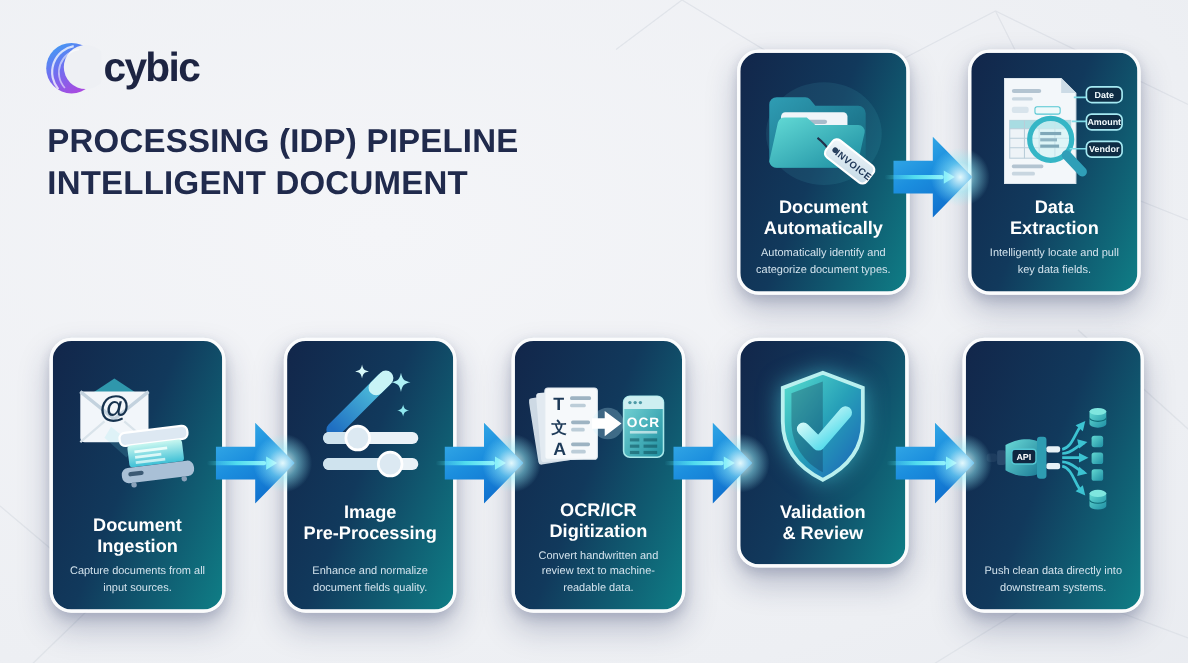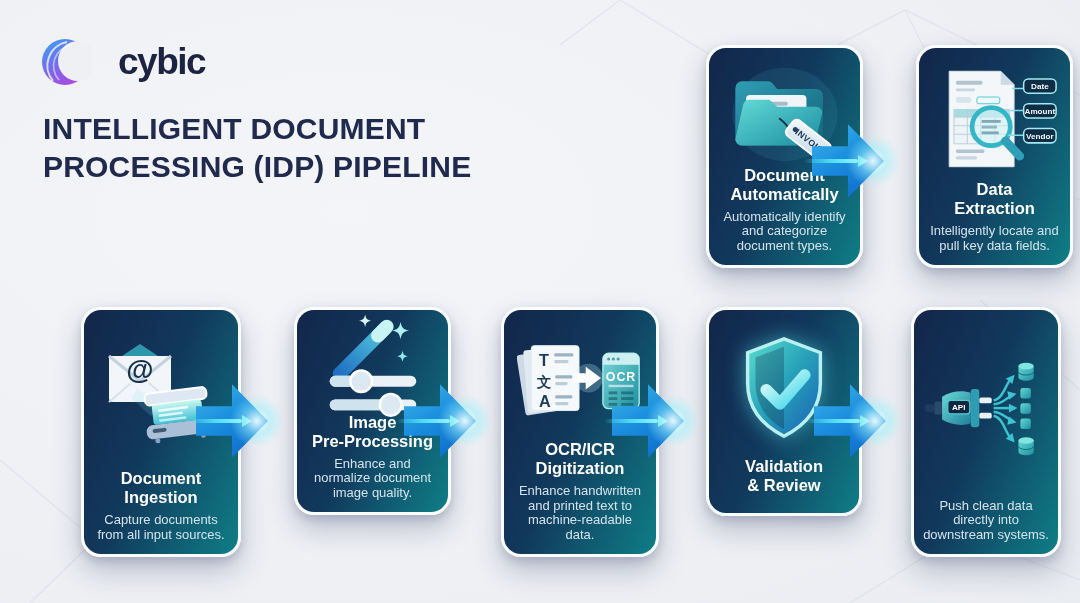--- a/index.html
+++ b/index.html
@@ -1,35 +1,35 @@
 <!DOCTYPE html>
 <html><head>
 <meta charset="utf-8">
 <style>
   html,body{margin:0;padding:0;}
   body{width:1080px;height:603px;overflow:hidden;font-family:"Liberation Sans",sans-serif;}
   .stage{position:relative;width:1080px;height:603px;
     background:radial-gradient(130% 130% at 32% 35%, #f4f5f8 0%, #edeff3 55%, #e4e7ed 100%);}
   .bg-pattern{position:absolute;inset:0;pointer-events:none;}
 
-  .brand{position:absolute;left:40px;top:36px;display:flex;align-items:center;gap:26px;}
+  .brand{position:absolute;left:40px;top:36px;display:flex;align-items:center;gap:2px;}
   .brand-name{font-size:37px;font-weight:bold;color:#1d2442;letter-spacing:-1.5px;}
 
   .headline{position:absolute;left:43px;top:110px;margin:0;font-size:30px;line-height:38px;
     font-weight:bold;color:#202a4c;letter-spacing:.2px;}
   .headline span{display:block;}
 
   .card{position:absolute;border-radius:20px;border:3px solid #fbfcfd;box-sizing:border-box;
     background:linear-gradient(112deg,#12264a 0%,#11395c 46%,#0f7e86 100%);
     box-shadow:0 14px 28px rgba(30,45,90,.25),0 4px 10px rgba(30,45,90,.16);
-    display:flex;flex-direction:column;align-items:center;padding:12px 8px 12px;margin-left:36px;}
+    display:flex;flex-direction:column;align-items:center;padding:12px 8px 12px;}
   .icon-area{flex:1;display:flex;align-items:center;justify-content:center;width:100%;min-height:0;}
   .card-title{margin:2px 0 6px;font-size:16.5px;line-height:19px;font-weight:bold;color:#fff;text-align:center;}
   .card-title span{display:block;}
-  .card-desc{margin:0;font-size:13px;line-height:14.5px;color:#d3e3ed;text-align:center;}
+  .card-desc{margin:0;font-size:10px;line-height:14.5px;color:#d3e3ed;text-align:center;}
 
   .flow-arrow{position:absolute;width:72px;height:78px;z-index:5;}
   .arrow-chunk{position:absolute;inset:0;
     background:linear-gradient(150deg,#41b7ea 0%,#1b8ede 45%,#0b62c6 100%);
     clip-path:polygon(0% 31%,50% 31%,50% 3%,100% 50%,50% 97%,50% 69%,0% 69%);}
   .arrow-line{position:absolute;left:-8px;top:50%;margin-top:-2px;width:54px;height:4px;border-radius:2px;
     background:linear-gradient(90deg,rgba(86,228,240,0) 0%,rgba(86,228,240,.9) 50%,#8df4fb 100%);}
   .arrow-tip{position:absolute;left:46px;top:50%;transform:translateY(-50%);width:0;height:0;
     border-left:10px solid #7deef7;border-top:6px solid transparent;border-bottom:6px solid transparent;}
   .arrow-glow{position:absolute;right:-16px;top:50%;transform:translateY(-50%);width:54px;height:54px;
@@ -62,22 +62,22 @@
       </defs>
       <circle cx="25" cy="26" r="23" fill="url(#gLogo)"></circle>
       <circle cx="38" cy="25" r="20" fill="#eef0f4"></circle>
       <path d="M27 6 A24 24 0 0 0 13 45" stroke="#ffffff" stroke-width="2" fill="none" opacity=".75"></path>
       <path d="M32 9 A21 21 0 0 0 19 44" stroke="#ffffff" stroke-width="1.6" fill="none" opacity=".55"></path>
     </svg>
     <span class="brand-name">cybic</span>
   </header>
 
   <h1 class="headline">
+    <span>PROCESSING (IDP) PIPELINE</span>
     <span>INTELLIGENT DOCUMENT</span>
-    <span>PROCESSING (IDP) PIPELINE</span>
   </h1>
 
   <section class="card" style="left:670px;top:45px;width:157px;height:223px;">
     <div class="icon-area">
       <svg width="118" height="112" viewBox="0 0 120 115">
         <defs>
           <linearGradient id="gcf1" x1="0" y1="0" x2="1" y2="1">
               <stop offset="0" stop-color="#2f9db4"></stop>
               <stop offset="1" stop-color="#136279"></stop>
             </linearGradient>
@@ -180,21 +180,21 @@
         </g>
       </svg>
     </div>
     <h2 class="card-title">
       <span>Document</span>
       <span>Ingestion</span>
     </h2>
     <p class="card-desc">Capture documents from all input sources.</p>
   </section>
 
-  <section class="card" style="left:258px;top:307px;width:157px;height:208px;">
+  <section class="card" style="left:258px;top:307px;width:157px;height:250px;gap:12px;">
     <div class="icon-area">
       <svg width="118" height="116" viewBox="0 0 120 112">
         <defs>
           <linearGradient id="gpp1" x1="0" y1="1" x2="1" y2="0">
               <stop offset="0" stop-color="#1f6fc2"></stop>
               <stop offset="1" stop-color="#55c9de"></stop>
             </linearGradient>
         </defs>
         <line x1="26" y1="64" x2="72" y2="18" stroke="url(#gpp1)" stroke-width="14" stroke-linecap="round"></line>
         <line x1="65" y1="25" x2="74" y2="16" stroke="#c8f4f6" stroke-width="14" stroke-linecap="round"></line>
@@ -206,21 +206,21 @@
         <circle cx="48" cy="71.5" r="11" fill="#dce9f2" stroke="#ffffff" stroke-width="2.5"></circle>
         <rect x="16" y="90" width="88" height="11" rx="5.5" fill="#eaf2f7"></rect>
         <rect x="16" y="90" width="62" height="11" rx="5.5" fill="#cfe3ee"></rect>
         <circle cx="78" cy="95.5" r="11" fill="#dce9f2" stroke="#ffffff" stroke-width="2.5"></circle>
       </svg>
     </div>
     <h2 class="card-title">
       <span>Image</span>
       <span>Pre-Processing</span>
     </h2>
-    <p class="card-desc">Enhance and normalize document image quality.</p>
+    <p class="card-desc">Enhance and normalize document fields quality.</p>
   </section>
 
   <section class="card" style="left:465px;top:307px;width:158px;height:250px;">
     <div class="icon-area">
       <svg width="126" height="110" viewBox="0 0 132 112">
         <defs>
           <linearGradient id="goc1" x1="0" y1="0" x2="1" y2="1">
               <stop offset="0" stop-color="#79d7d8"></stop>
               <stop offset="1" stop-color="#1f8fa0"></stop>
             </linearGradient>
@@ -253,21 +253,21 @@
             <rect x="109" y="74" width="13" height="3"></rect>
           <rect x="96" y="80" width="9" height="3"></rect>
             <rect x="109" y="80" width="13" height="3"></rect>
         </g>
       </svg>
     </div>
     <h2 class="card-title">
       <span>OCR/ICR</span>
       <span>Digitization</span>
     </h2>
-    <p class="card-desc">Enhance handwritten and printed text to machine-readable data.</p>
+    <p class="card-desc">Convert handwritten and review text to machine-readable data.</p>
   </section>
 
   <section class="card" style="left:670px;top:307px;width:156px;height:209px;">
     <div class="icon-area">
       <svg width="118" height="116" viewBox="0 0 120 112" style="filter:drop-shadow(0 0 10px rgba(80,225,235,.55));">
         <defs>
           <linearGradient id="gva1" x1="0" y1="0" x2="1" y2="1">
               <stop offset="0" stop-color="#59e0cf"></stop>
               <stop offset=".5" stop-color="#27a0b8"></stop>
               <stop offset="1" stop-color="#1a5fb8"></stop>
@@ -281,21 +281,21 @@
         <path d="M60 13 V97 C43 88 31 72 31 50 V24 Z" fill="rgba(10,30,60,.28)"></path>
         <path d="M42 57 L56 71 L81 42" fill="none" stroke="url(#gva2)" stroke-width="12" stroke-linecap="round" stroke-linejoin="round"></path>
       </svg>
     </div>
     <h2 class="card-title">
       <span>Validation</span>
       <span>&amp; Review</span>
     </h2>
   </section>
 
-  <section class="card" style="left:875px;top:307px;width:150px;height:250px;justify-content:flex-end;">
+  <section class="card" style="left:875px;top:307px;width:165px;height:250px;justify-content:flex-end;">
     <div class="icon-area">
       <svg width="126" height="110" viewBox="0 0 132 112">
         <defs>
           <linearGradient id="gig1" x1="0" y1="0" x2="1" y2="1">
               <stop offset="0" stop-color="#6adbd8"></stop>
               <stop offset="1" stop-color="#1f7f98"></stop>
             </linearGradient>
           <linearGradient id="gig2" x1="0" y1="0" x2="1" y2="1">
               <stop offset="0" stop-color="#63d9d2"></stop>
               <stop offset="1" stop-color="#1f8fa4"></stop>

